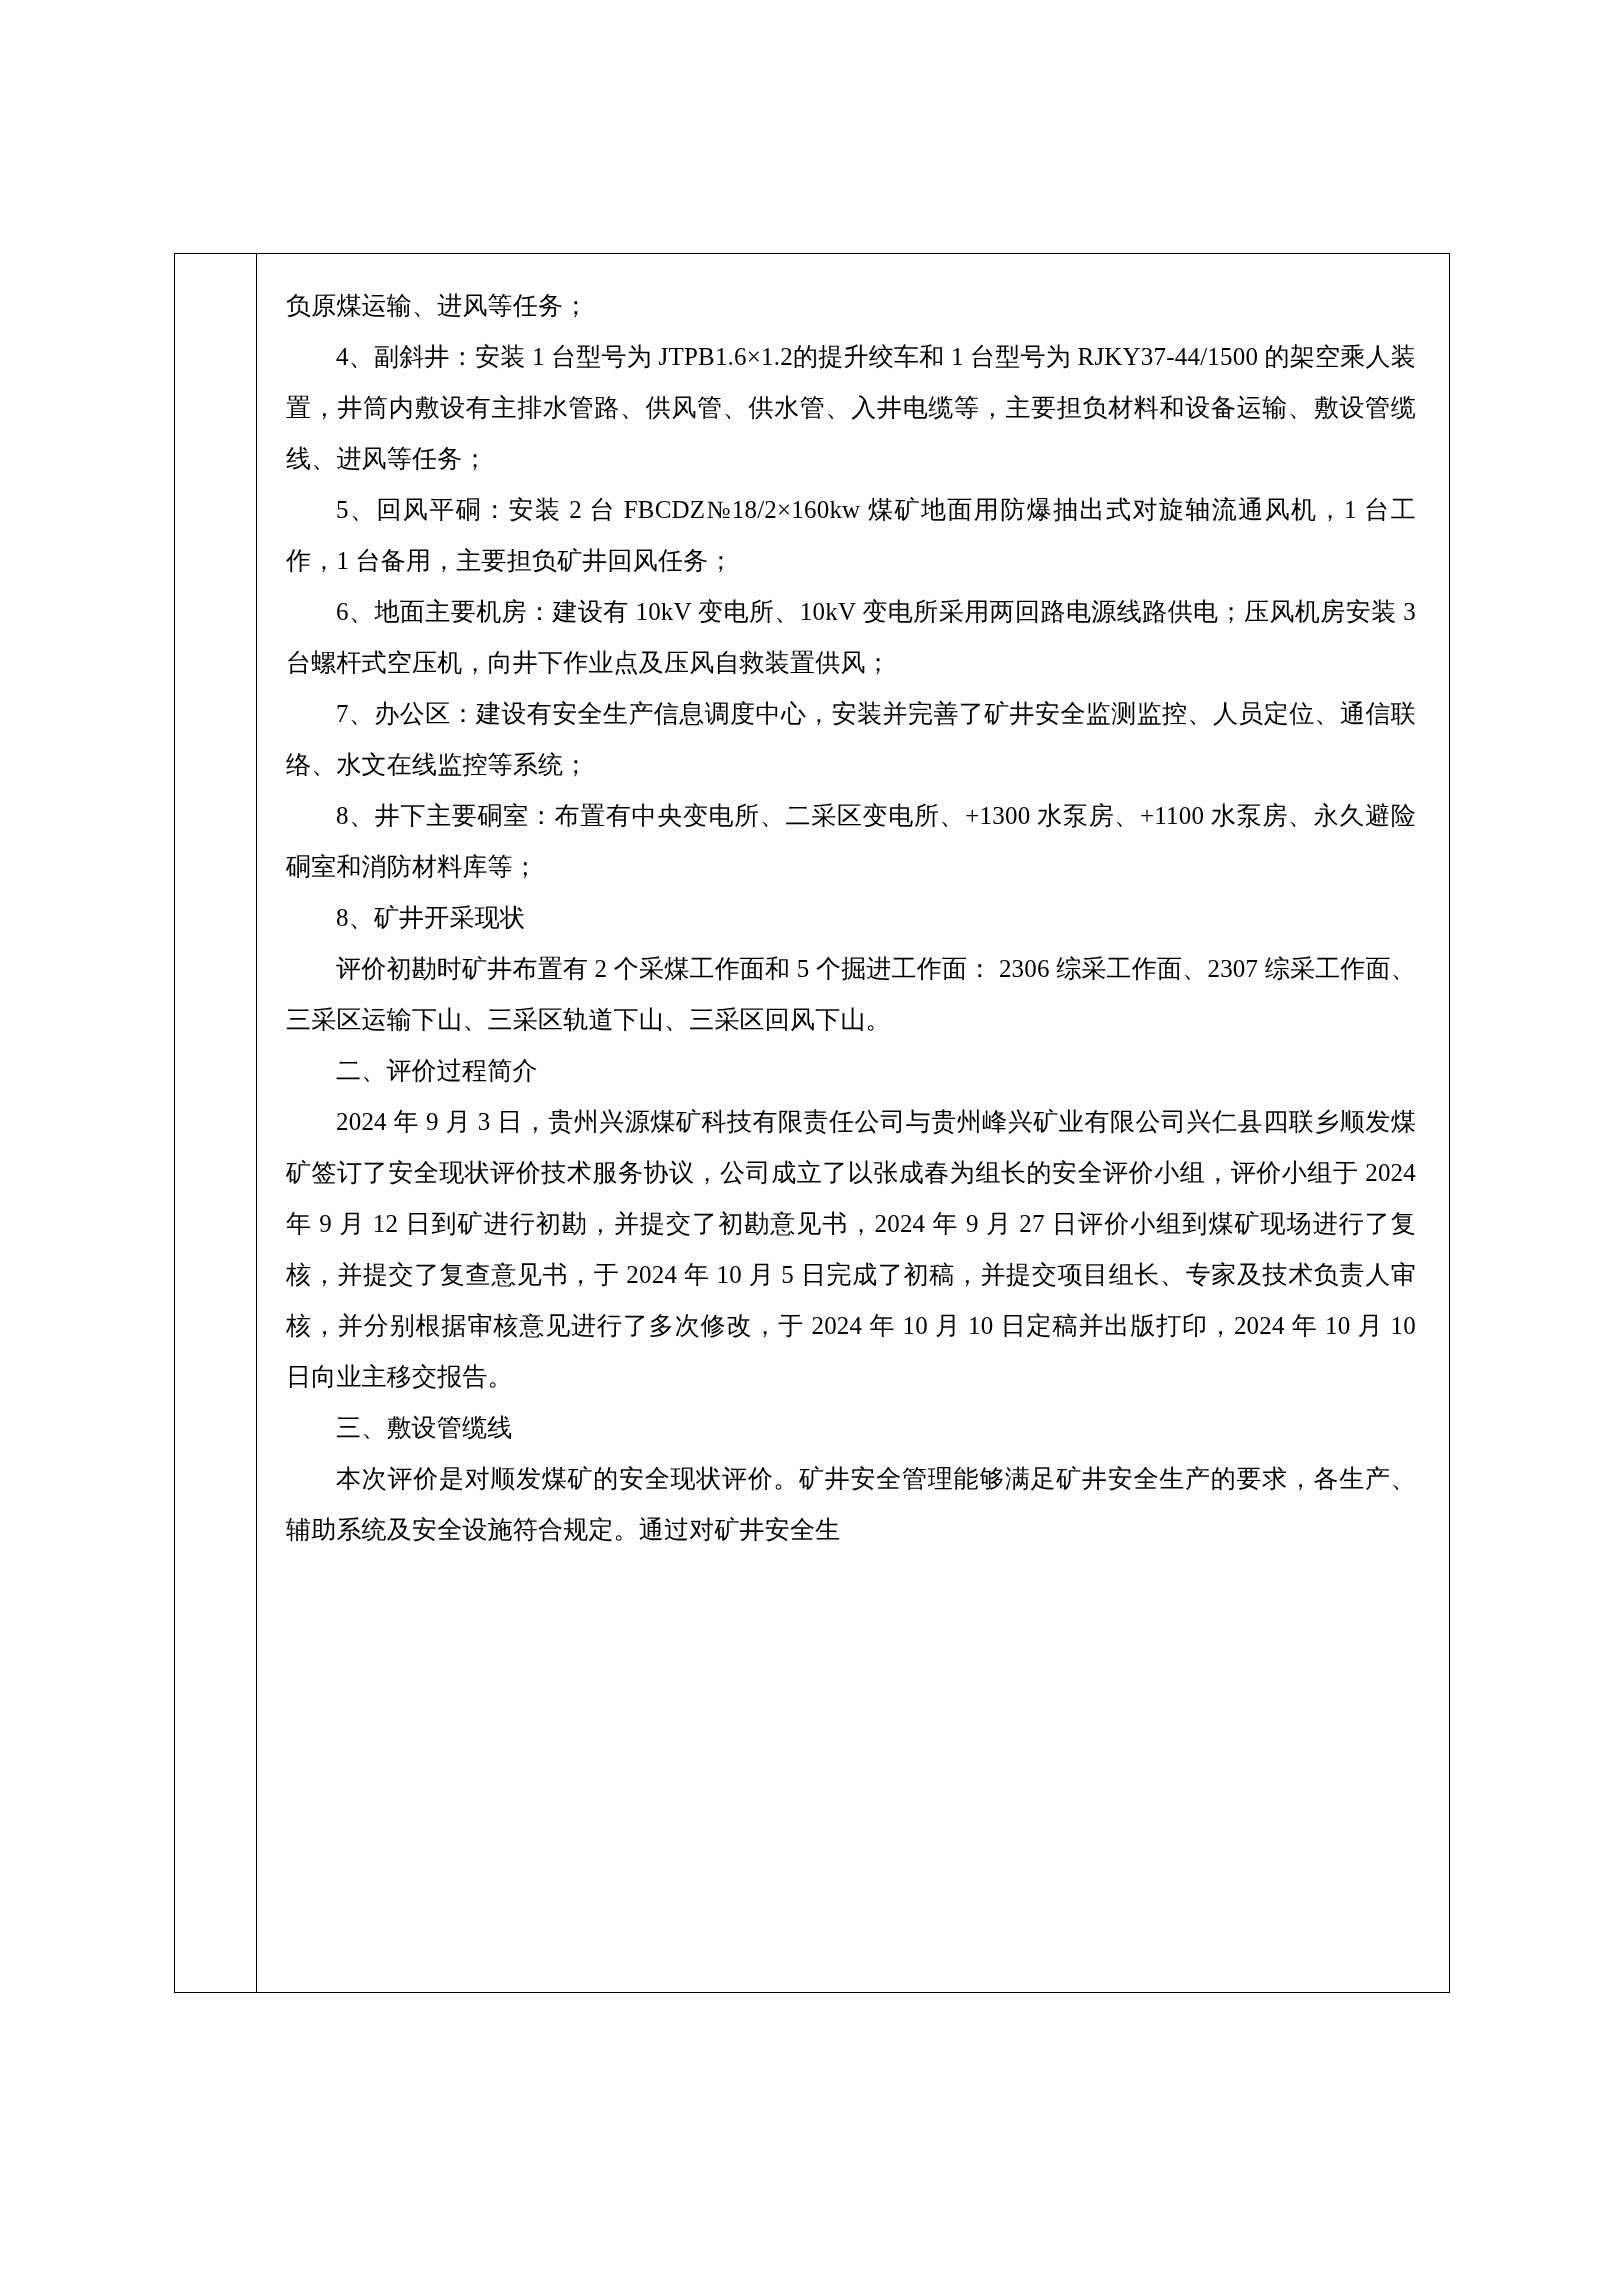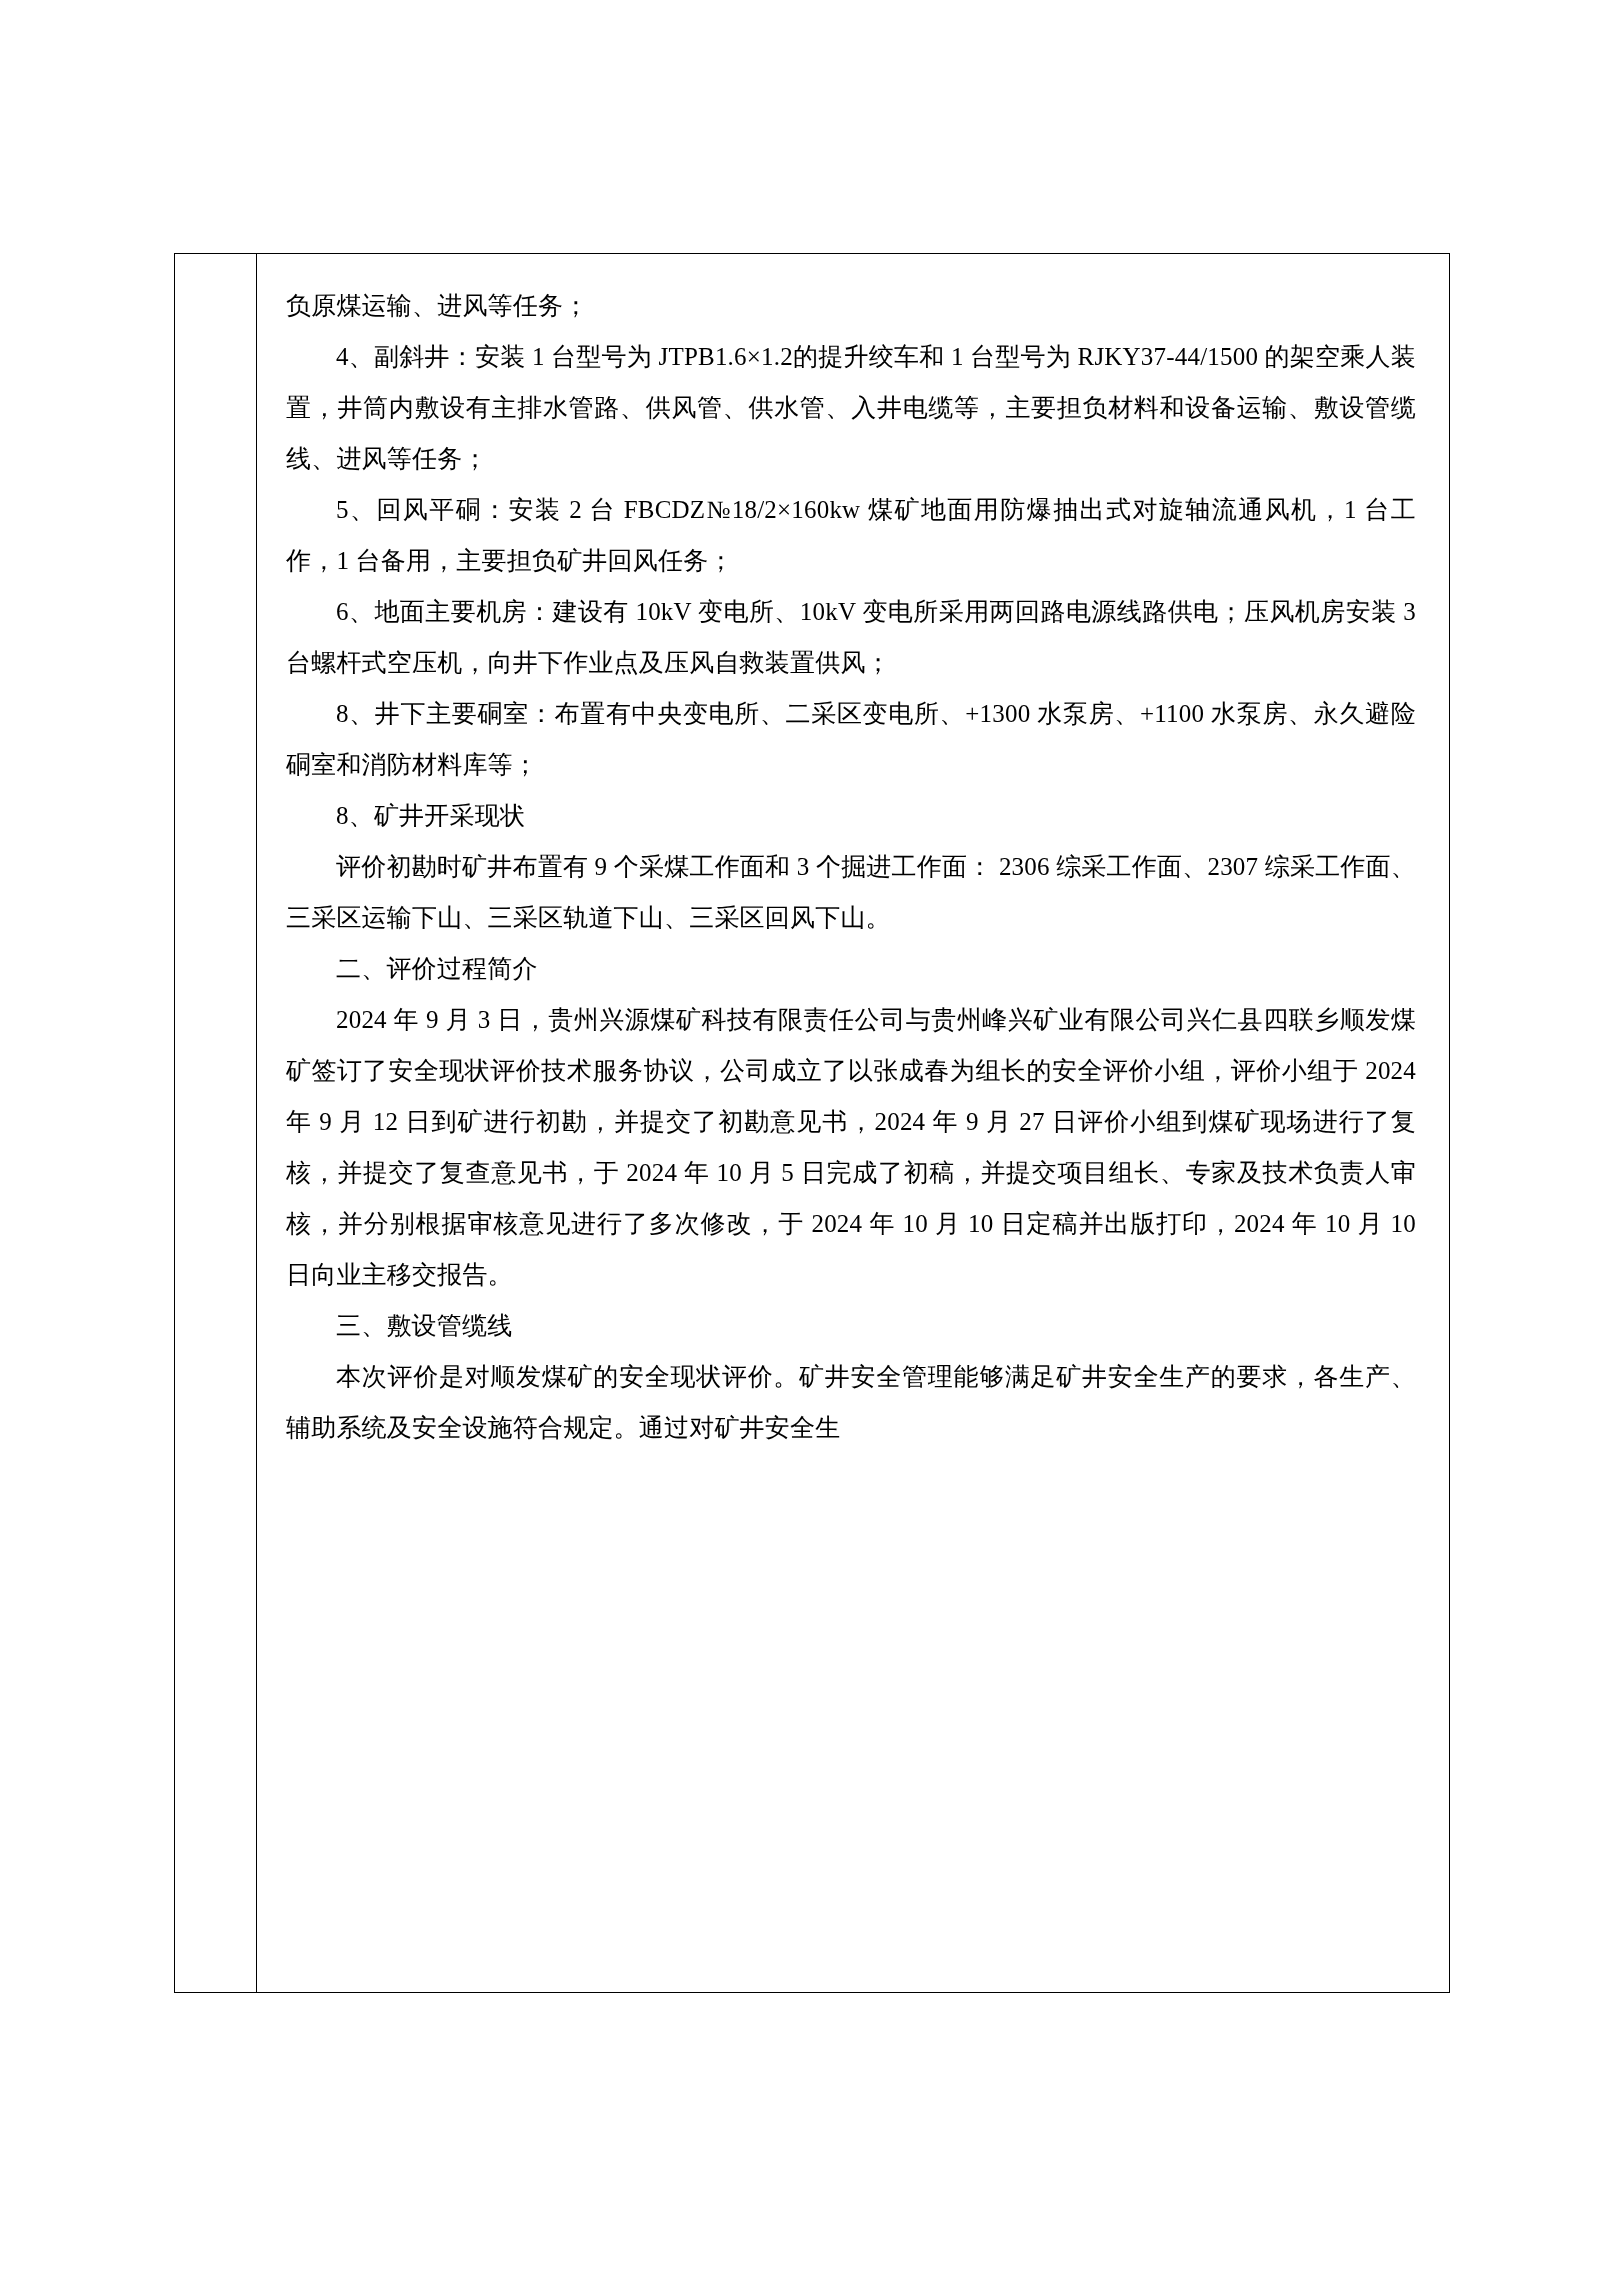--- a/index.html
+++ b/index.html
@@ -69,23 +69,24 @@
   <div class="doc-table">
 
     <div class="label-col"></div>
 
     <div class="content-col">
 
       <p class="plain">负原煤运输、进风等任务；</p>
       <p class="indent">4、副斜井：安装 1 台型号为 JTPB1.6×1.2的提升绞车和 1 台型号为 RJKY37-44/1500 的架空乘人装置，井筒内敷设有主排水管路、供风管、供水管、入井电缆等，主要担负材料和设备运输、敷设管缆线、进风等任务；</p>
       <p class="indent">5、回风平硐：安装 2 台 FBCDZ№18/2×160kw 煤矿地面用防爆抽出式对旋轴流通风机，1 台工作，1 台备用，主要担负矿井回风任务；</p>
       <p class="indent">6、地面主要机房：建设有 10kV 变电所、10kV 变电所采用两回路电源线路供电；压风机房安装 3 台螺杆式空压机，向井下作业点及压风自救装置供风；</p>
+      <p class="indent">7、办公区：建设有安全生产信息调度中心，安装并完善了矿井安全监测监控、人员定位、通信联络、水文在线监控等系统；</p>
       <p class="indent">8、井下主要硐室：布置有中央变电所、二采区变电所、+1300 水泵房、+1100 水泵房、永久避险硐室和消防材料库等；</p>
       <p class="indent">8、矿井开采现状</p>
-      <p class="indent">评价初勘时矿井布置有 9 个采煤工作面和 3 个掘进工作面： 2306 综采工作面、2307 综采工作面、三采区运输下山、三采区轨道下山、三采区回风下山。</p>
+      <p class="indent">评价初勘时矿井布置有 2 个采煤工作面和 5 个掘进工作面： 2306 综采工作面、2307 综采工作面、三采区运输下山、三采区轨道下山、三采区回风下山。</p>
       <p class="heading">二、评价过程简介</p>
       <p class="indent">2024 年 9 月 3 日，贵州兴源煤矿科技有限责任公司与贵州峰兴矿业有限公司兴仁县四联乡顺发煤矿签订了安全现状评价技术服务协议，公司成立了以张成春为组长的安全评价小组，评价小组于 2024 年 9 月 12 日到矿进行初勘，并提交了初勘意见书，2024 年 9 月 27 日评价小组到煤矿现场进行了复核，并提交了复查意见书，于 2024 年 10 月 5 日完成了初稿，并提交项目组长、专家及技术负责人审核，并分别根据审核意见进行了多次修改，于 2024 年 10 月 10 日定稿并出版打印，2024 年 10 月 10 日向业主移交报告。</p>
       <p class="heading">三、敷设管缆线</p>
       <p class="indent">本次评价是对顺发煤矿的安全现状评价。矿井安全管理能够满足矿井安全生产的要求，各生产、辅助系统及安全设施符合规定。通过对矿井安全生</p>
 
     </div>
   </div>
 </div>
 
 

